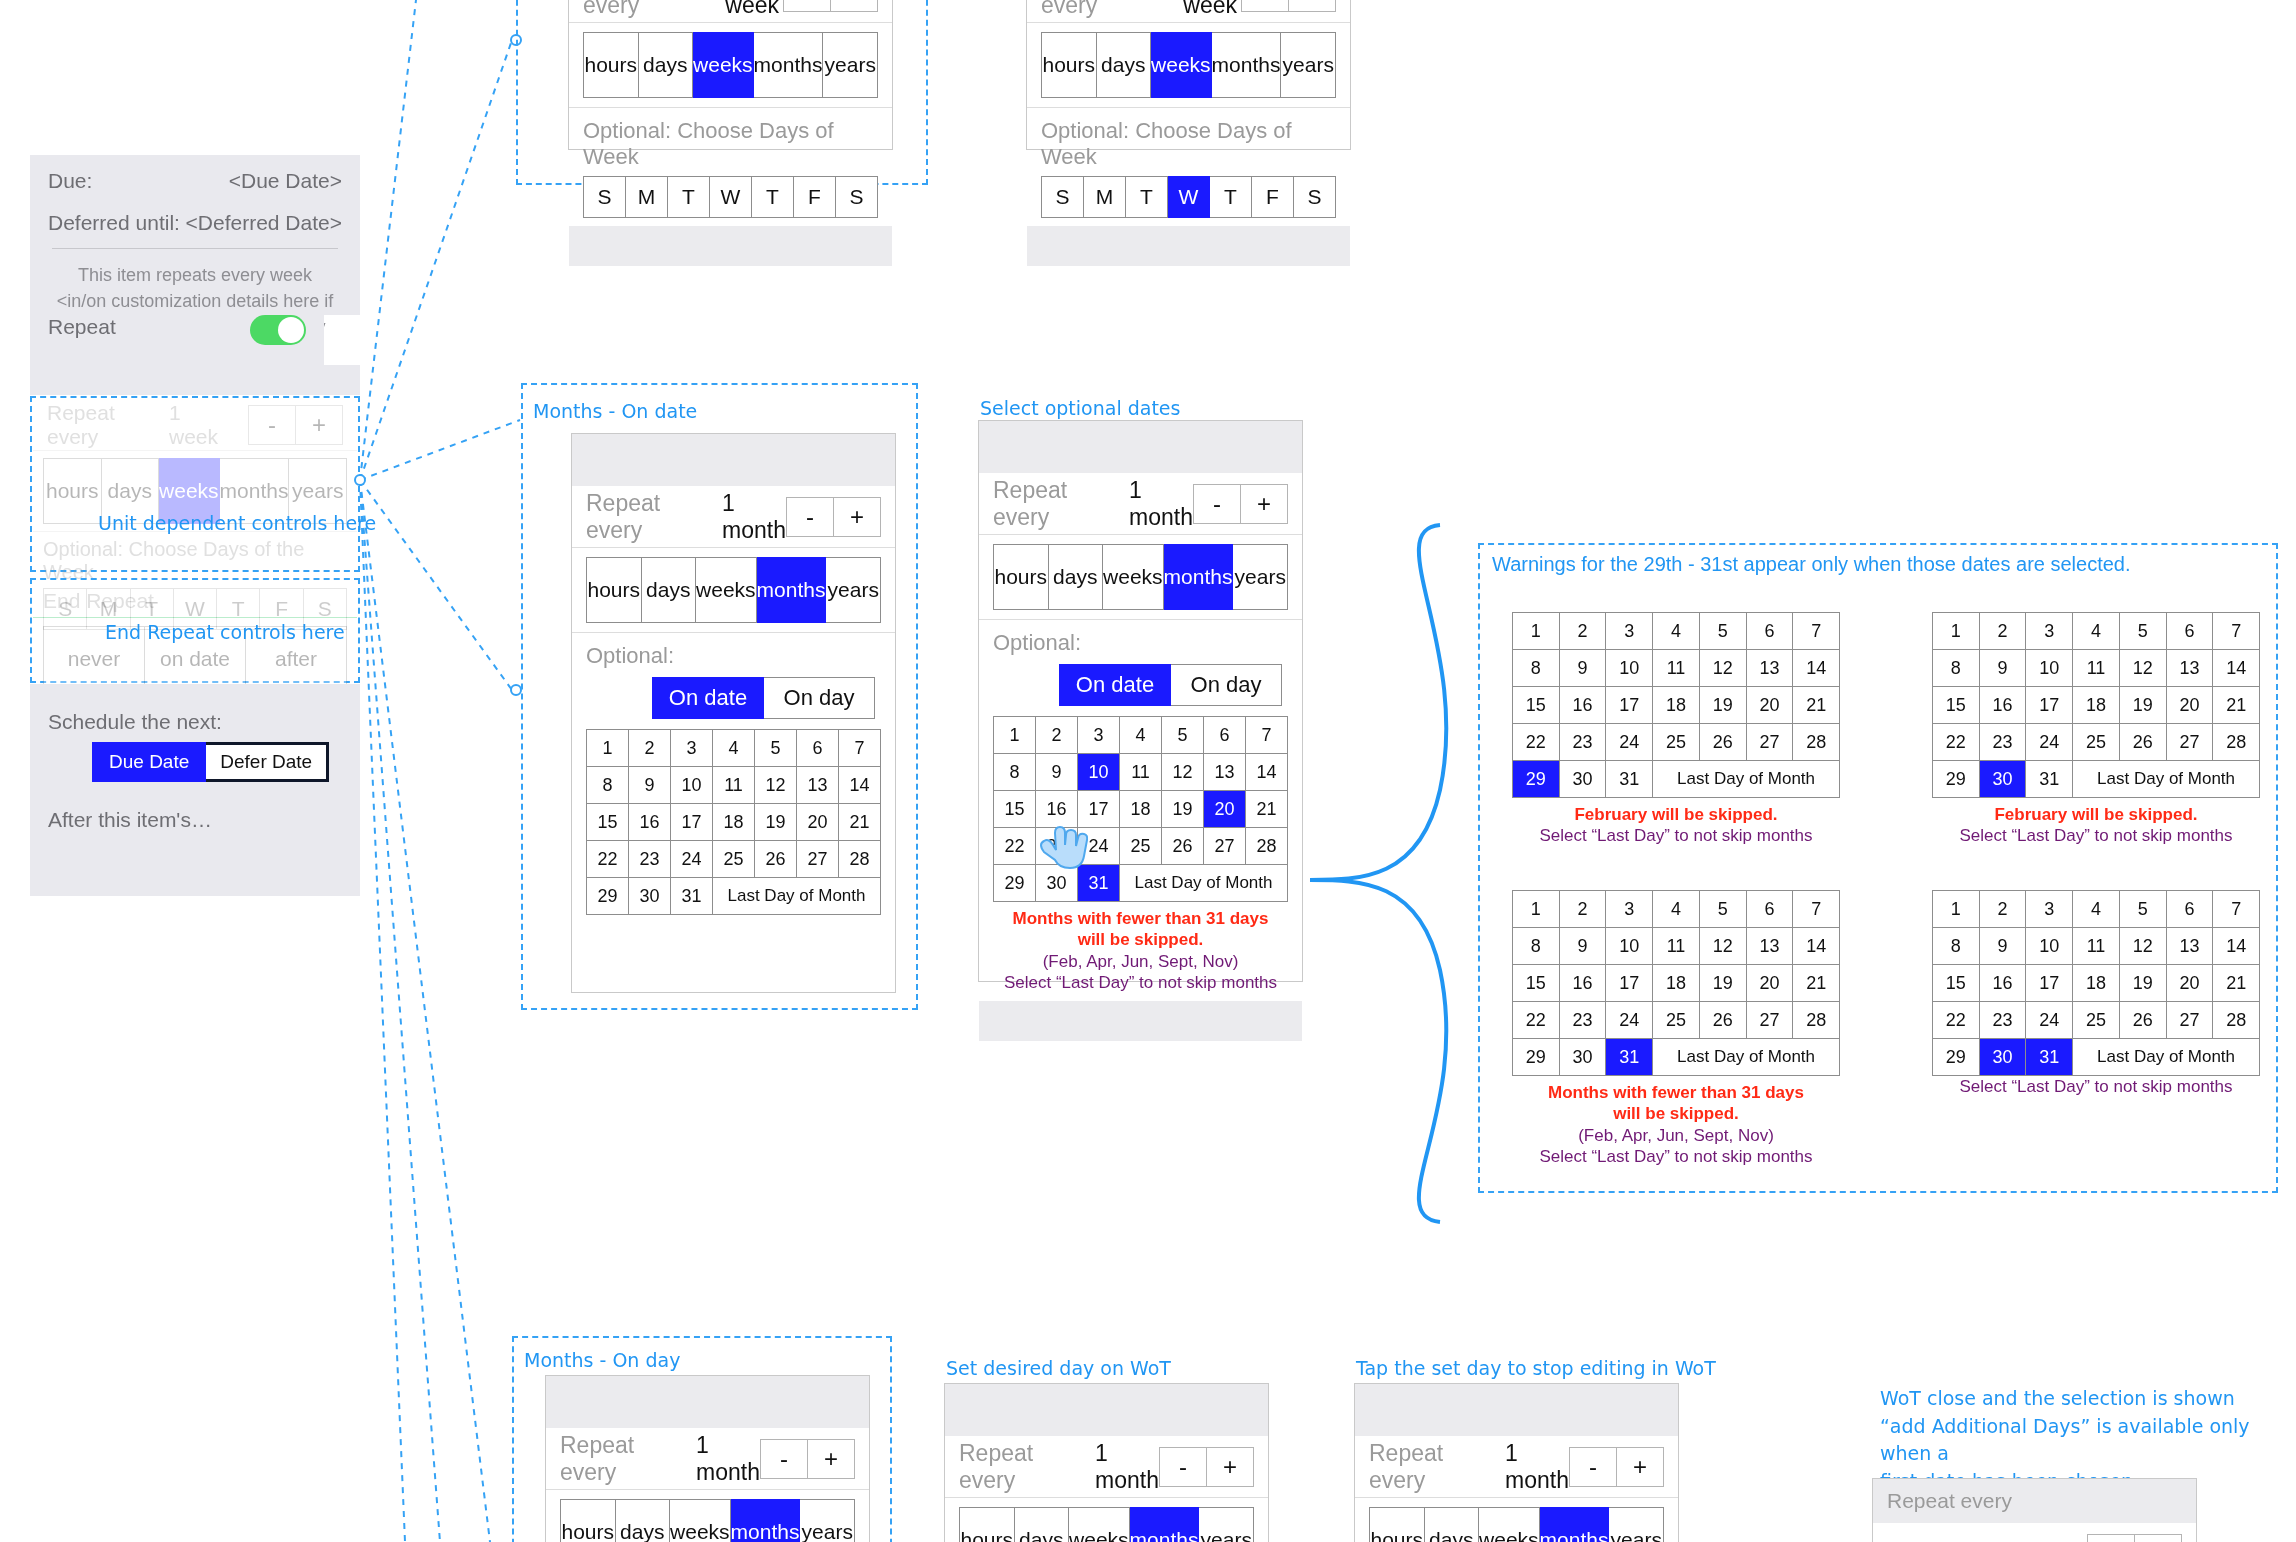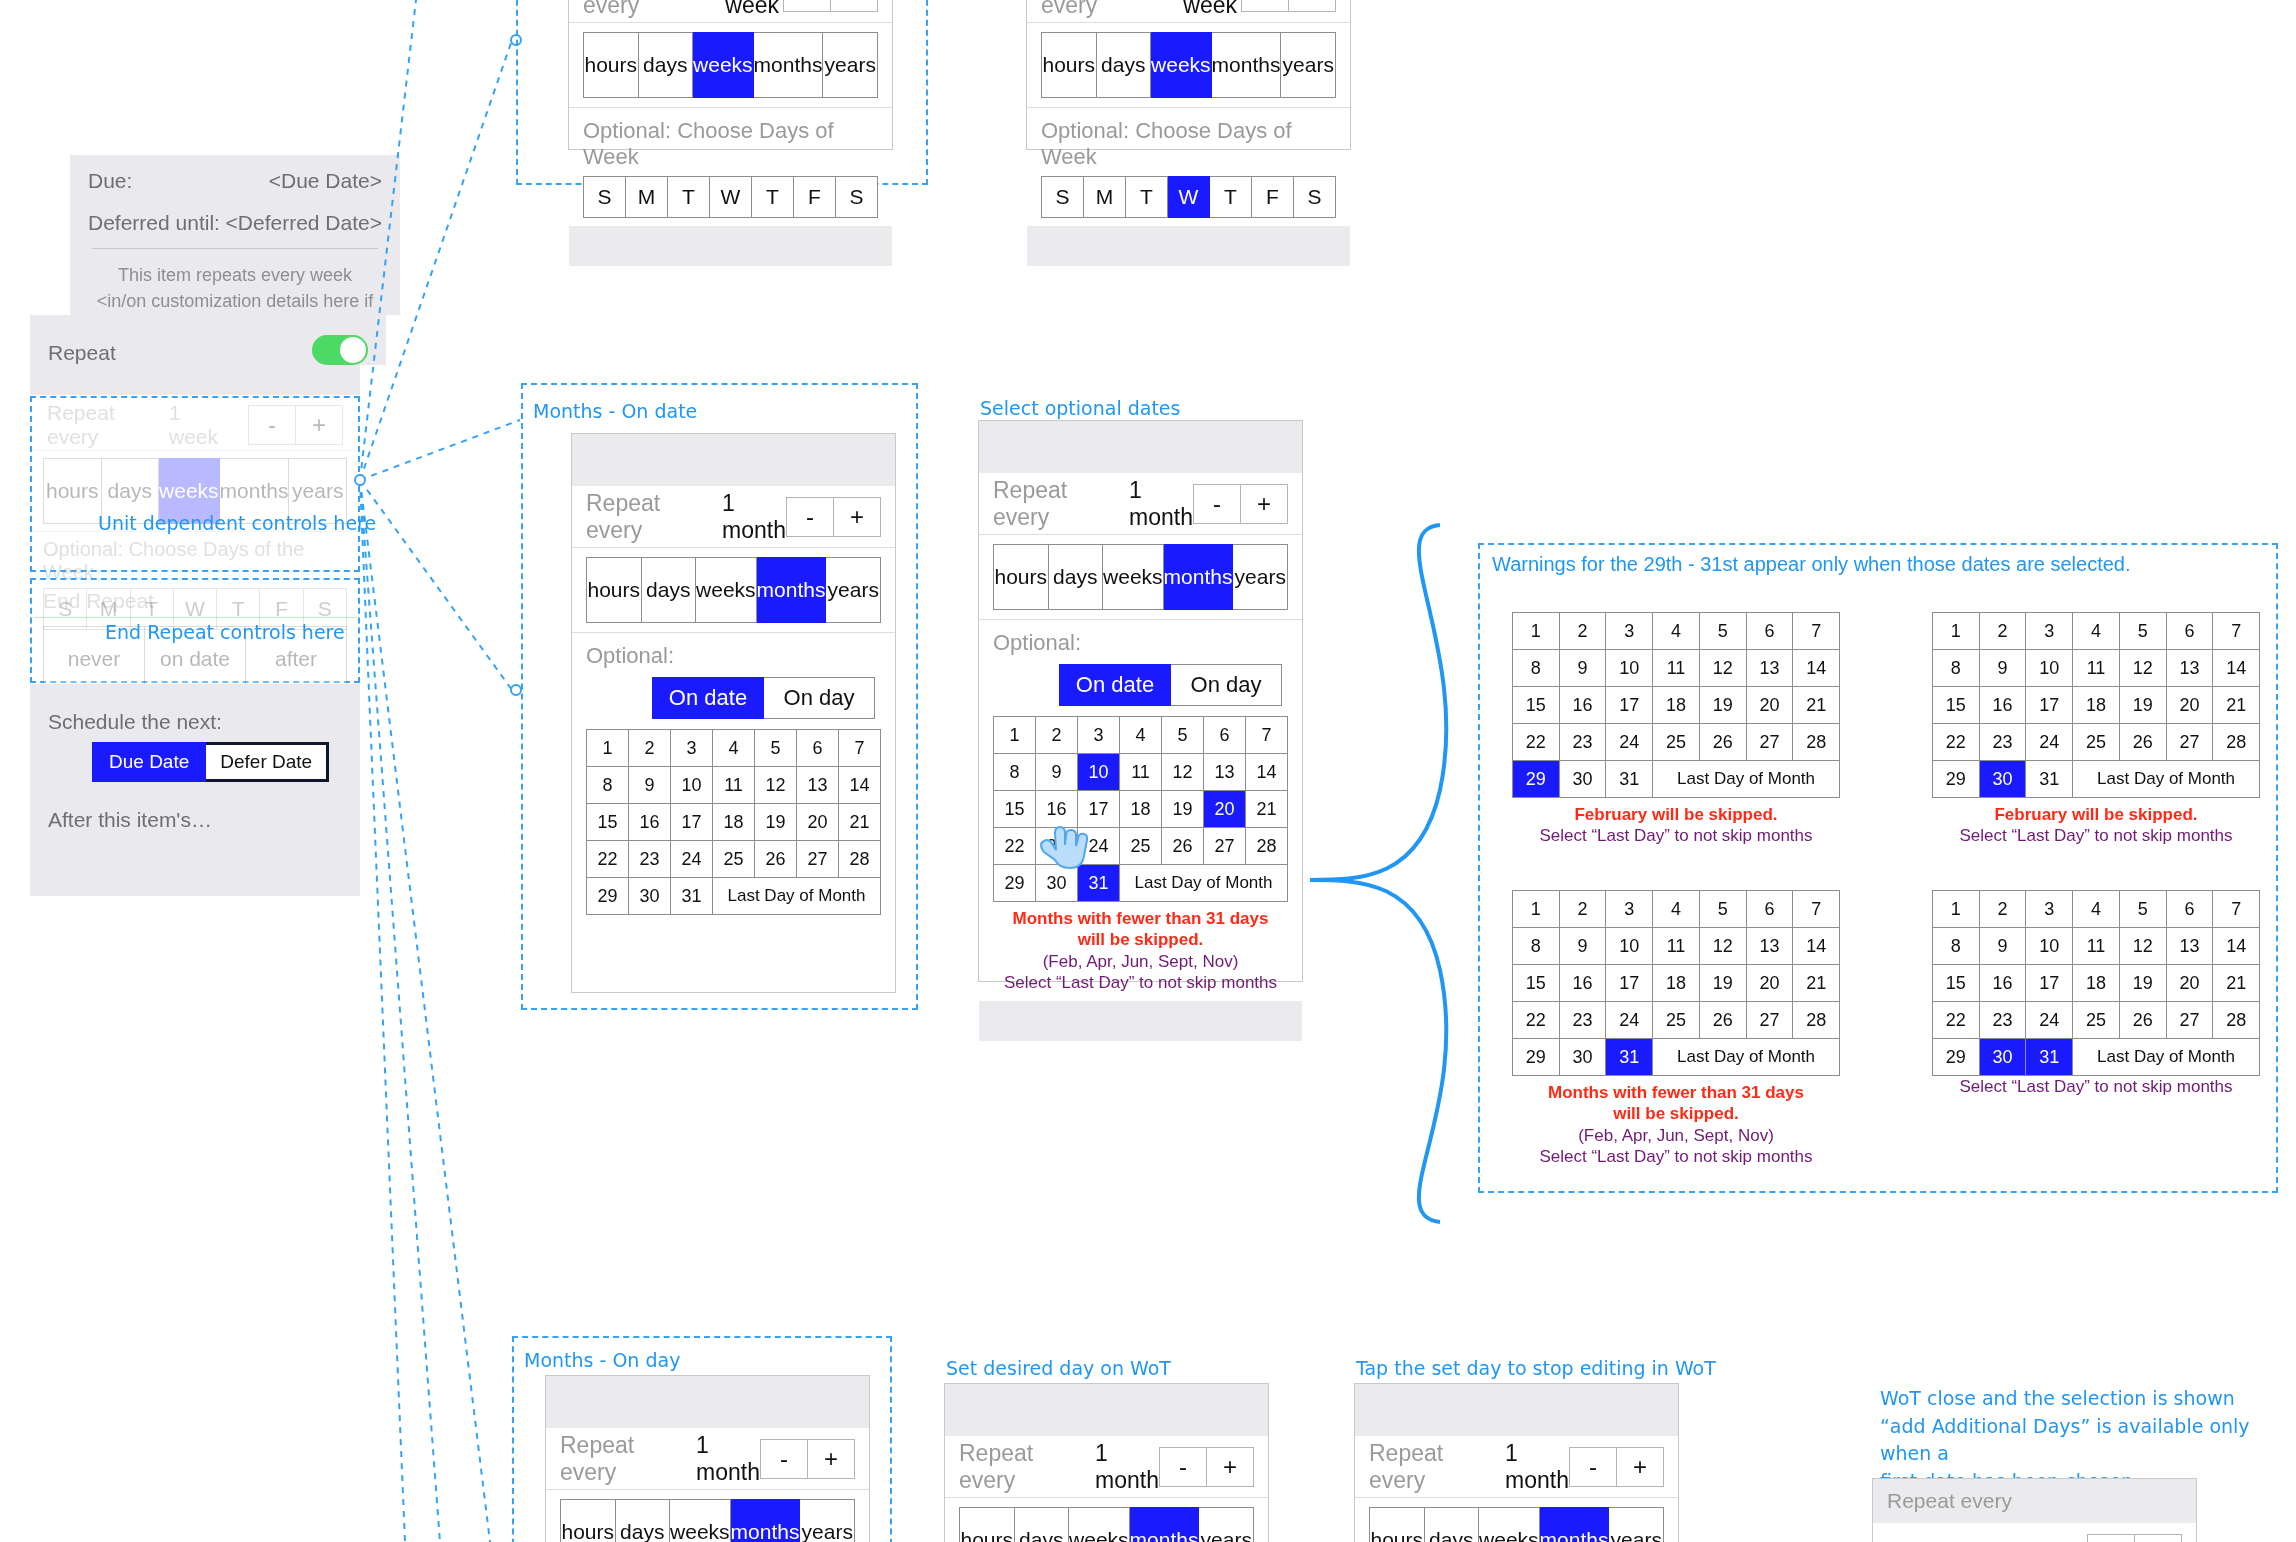--- a/index.html
+++ b/index.html
@@ -196,34 +196,34 @@
   }
   .pill-seg > div + div { border-left: none; }
   .pill-seg > div.sel { background:#1a1aff; color:#fff; border-color:#1a1aff; }
 
   
   .hand { position: absolute; }
 </style>
 </head>
 <body>
 
-<div class="abs panel" style="left:30px; top:155px; width:330px; height:160px;margin-left:40px;">
+<div class="abs panel" style="left:30px; top:155px; width:330px; height:160px;">
   <div class="panel-row" style="padding-top:14px;">
     <span>Due:</span>
     <span class="v">&lt;Due Date&gt;</span>
   </div>
   <div class="panel-row" style="padding-top:14px;">
     <span>Deferred until:</span>
     <span class="v">&lt;Deferred Date&gt;</span>
   </div>
   <div class="hr"></div>
   <div class="summary">This item repeats every week &lt;in/on customization details here if chosen&gt;
 &lt;End Repeat Summary here&gt;</div>
 </div>
-<div class="abs panel" style="left:30px; top:315px; width:356px; height:50px; display:flex; align-items:flex-end; padding:0 18px; box-sizing:border-box;">
+<div class="abs panel" style="left:30px; top:315px; width:294px; height:50px; display:flex; align-items:flex-start; padding:0 18px; box-sizing:border-box;">
   <span style="font-size:21px;color:#6e6e73;">Repeat</span>
   <div class="toggle"></div>
 </div>
 <div class="abs panel" style="left:30px; top:365px; width:330px; height:30px;"></div>
 
 <div class="abs dashbox" style="left:30px; top:396px; width:330px; height:176px;"></div>
 <div class="abs ghost" style="left:33px; top:399px; width:324px; height:170px; background:#fff;">
   <div class="row-repeat" style="height:52px;font-size:21px;">
     <span class="lbl-repeat">Repeat every</span>
     <span class="val-repeat" style="margin-left:auto;margin-right:14px;color:#9a9a9a;">1 week</span>

